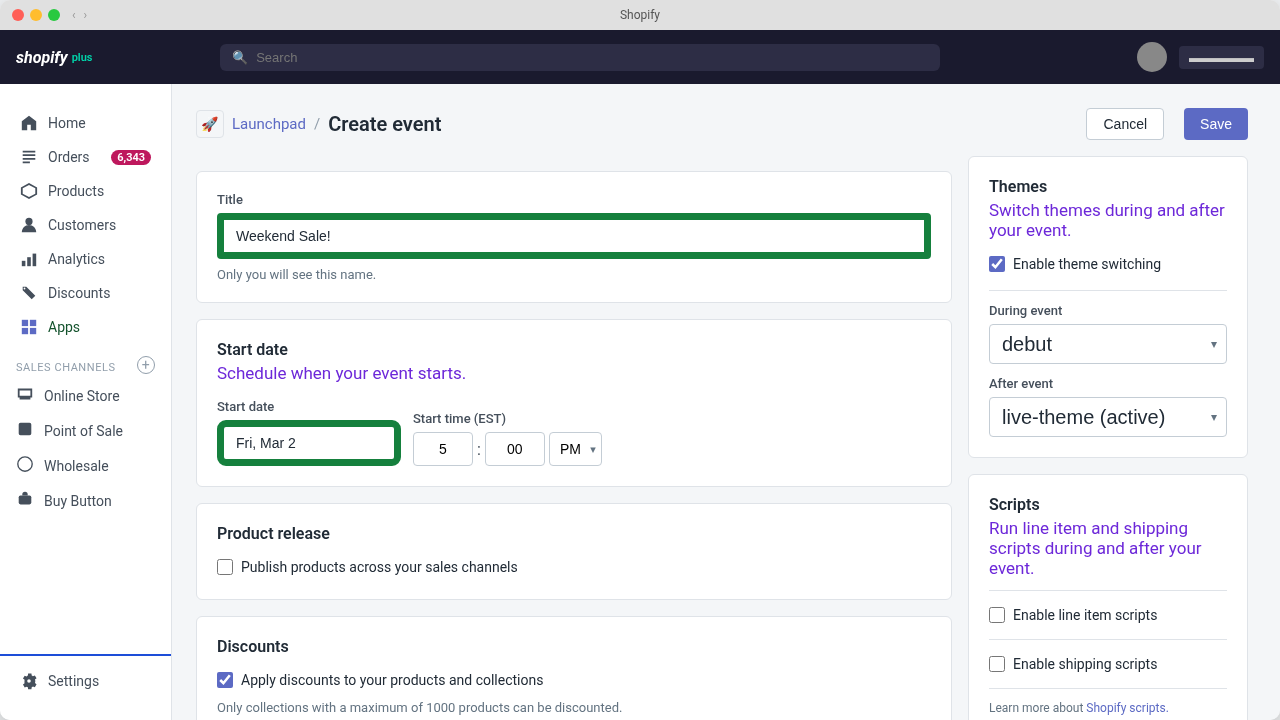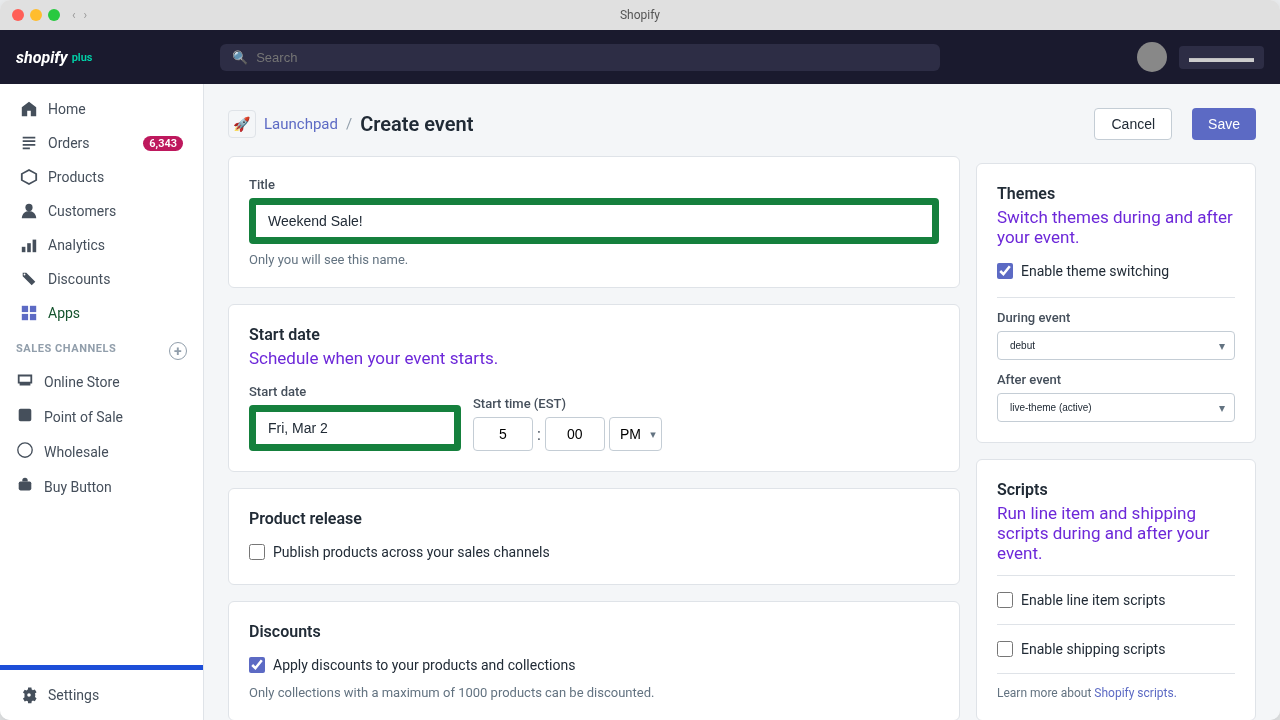--- a/index.html
+++ b/index.html
@@ -28,30 +28,30 @@
     .search-bar input { background: transparent; border: none; color: #ddd; outline: none; flex: 1; font-size: 13px; }
     .search-icon { color: #888; font-size: 13px; }
     .topbar-right { margin-left: auto; display: flex; align-items: center; gap: 12px; }
     .avatar { width: 30px; height: 30px; border-radius: 50%; background: #888; }
     .store-name { color: #ccc; font-size: 13px; background: #2d2d45; padding: 4px 10px; border-radius: 4px; }
 
     
     .main { flex: 1; display: flex; overflow: hidden; }
 
     
-    .sidebar { width: 204px; background: white; border-right: 1px solid #dfe3e8; overflow-y: auto; padding: 8px 0; display: flex; flex-direction: column; }
+    .sidebar { width: 172px; background: white; border-right: 1px solid #dfe3e8; overflow-y: auto; padding: 22px 0; display: flex; flex-direction: column; }
     .sidebar-item { display: flex; align-items: center; gap: 10px; padding: 8px 16px; cursor: pointer; color: #454f5b; font-size: 14px; border-radius: 4px; margin: 0 4px; }
     .sidebar-item.active { color: #5c6ac4; }
     .sidebar-item .icon { width: 18px; height: 18px; display: flex; align-items: center; justify-content: center; flex-shrink: 0; }
     .badge { background: #be185d; color: white; font-size: 11px; font-weight: 600; border-radius: 10px; padding: 1px 6px; margin-left: auto; }
-    .sidebar-section { font-size: 11px; font-weight: 700; color: #919eab; letter-spacing: 0.05em; padding: 12px 16px 4px; display: flex; align-items: flex-start; justify-content: space-between; }
+    .sidebar-section { font-size: 11px; font-weight: 400; color: #919eab; letter-spacing: 0.05em; padding: 12px 16px 4px; display: flex; align-items: flex-end; justify-content: space-between; }
     .sidebar-section .add-icon { width: 18px; height: 18px; border-radius: 50%; border: 1px solid #919eab; display: flex; align-items: center; justify-content: center; cursor: pointer; color: #919eab; font-size: 14px; }
     .sidebar-item-sub { display: flex; align-items: center; gap: 10px; padding: 7px 16px; cursor: pointer; color: #454f5b; font-size: 14px; }
     .sidebar-item-sub .vis-icon { margin-left: auto; color: #919eab; font-size: 13px; opacity: 0; }
-    .sidebar-bottom { margin-top: auto; border-top: 5px solid #1d4ed8; padding-top: 8px; }
+    .sidebar-bottom { margin-top: auto; border-top: 2px solid #1d4ed8; padding-top: 8px; }
 
     
     .content { flex: 1; overflow-y: auto; background: #f4f6f8; }
     .content-inner { padding: 24px; max-width: 1100px; }
 
     
     .breadcrumb { display: flex; align-items: center; gap: 8px; margin-bottom: 16px; }
     .breadcrumb-icon { width: 28px; height: 28px; background: #f4f6f8; border: 1px solid #dfe3e8; border-radius: 4px; display: flex; align-items: center; justify-content: center; font-size: 14px; }
     .breadcrumb-link { color: #5c6ac4; font-size: 15px; cursor: pointer; }
     .breadcrumb-sep { color: #919eab; font-size: 15px; }
@@ -86,21 +86,21 @@
     .ampm-wrapper { position: relative; }
     .ampm-wrapper::after { content: '▾'; position: absolute; right: 6px; top: 50%; transform: translateY(-50%); pointer-events: none; color: #637381; font-size: 11px; }
 
     
     .checkbox-row { display: flex; align-items: center; gap: 8px; padding: 4px 0; }
     .checkbox-row input[type="checkbox"] { width: 16px; height: 16px; accent-color: #5c6ac4; cursor: pointer; }
     .checkbox-row label { margin: 0; font-weight: 400; font-size: 14px; color: #212b36; cursor: pointer; }
 
     
     .select-wrapper { position: relative; }
-    .select-wrapper select { width: 100%; padding: 8px 12px; border: 1px solid #c4cdd5; border-radius: 4px; font-size: 10px; background: white; outline: none; appearance: none; cursor: pointer; color: #212b36; padding-right: 28px; }
+    .select-wrapper select { width: 100%; padding: 8px 12px; border: 1px solid #c4cdd5; border-radius: 4px; font-size: 20px; background: white; outline: none; appearance: none; cursor: pointer; color: #212b36; padding-right: 28px; }
     .select-wrapper::after { content: '▾'; position: absolute; right: 10px; top: 50%; transform: translateY(-50%); pointer-events: none; color: #637381; font-size: 12px; }
     .field-group { margin-top: 12px; }
     .field-group label { font-size: 13px; color: #454f5b; font-weight: 500; margin-bottom: 6px; display: block; }
 
     
     .link { color: #5c6ac4; text-decoration: none; cursor: pointer; }
 
     
     .svg-icon { width: 18px; height: 18px; fill: currentColor; }
 
@@ -285,21 +285,21 @@
                 <input type="text" class="text-input" value="Weekend Sale!" style="">
                 <p class="card-sub-desc">Only you will see this name.</p>
               </div>
 
               <div class="card">
                 <div class="card-title">Start date</div>
                 <div class="card-desc">Schedule when your event starts.</div>
                 <div class="form-row">
                   <div class="form-group">
                     <label>Start date</label>
-                    <input type="text" class="text-input" style="width: 212px;" value="Fri, Mar 2">
+                    <input type="text" class="text-input" style="width: 184px; border-radius: 9px;" value="Fri, Mar 2">
                   </div>
                   <div class="form-group">
                     <label>Start time (EST)</label>
                     <div class="time-inputs">
                       <input type="text" class="time-input" value="5" style="">
                       <span class="time-sep">:</span>
                       <input type="text" class="time-input" value="00" style="">
                       <div class="ampm-wrapper">
                         <select class="time-ampm">
                           <option>PM</option>

